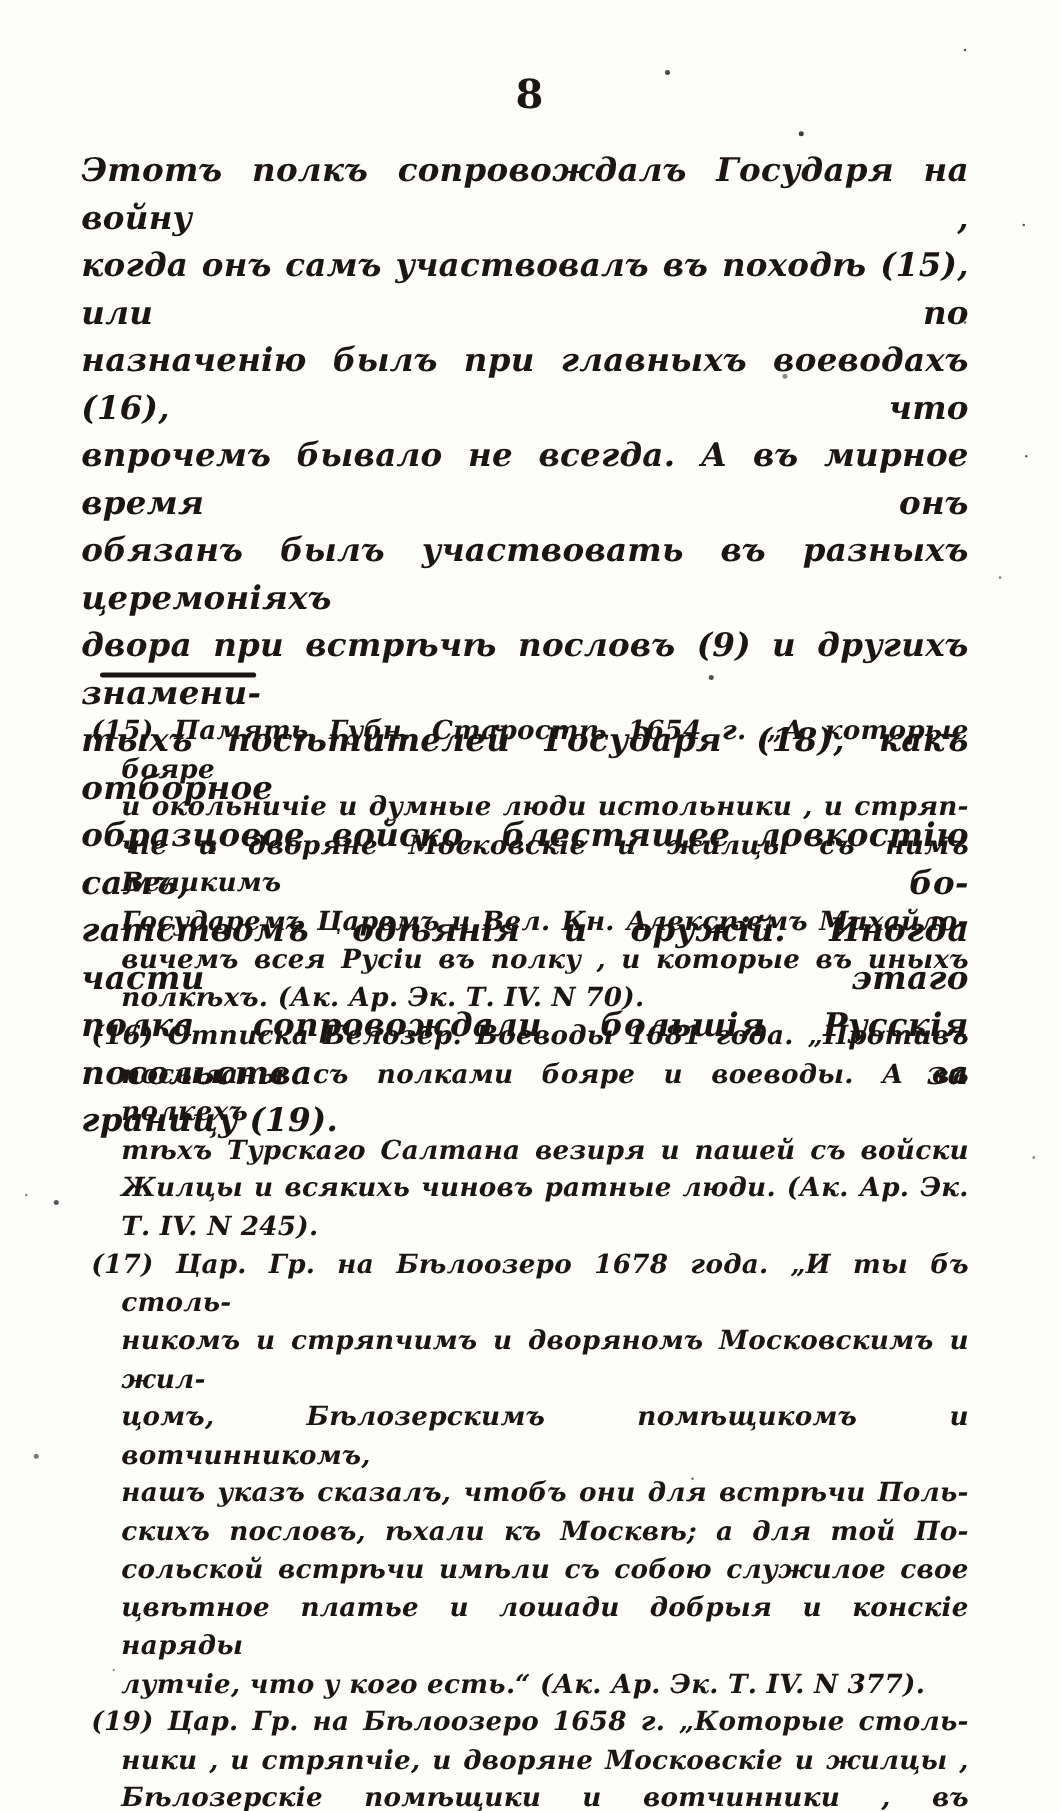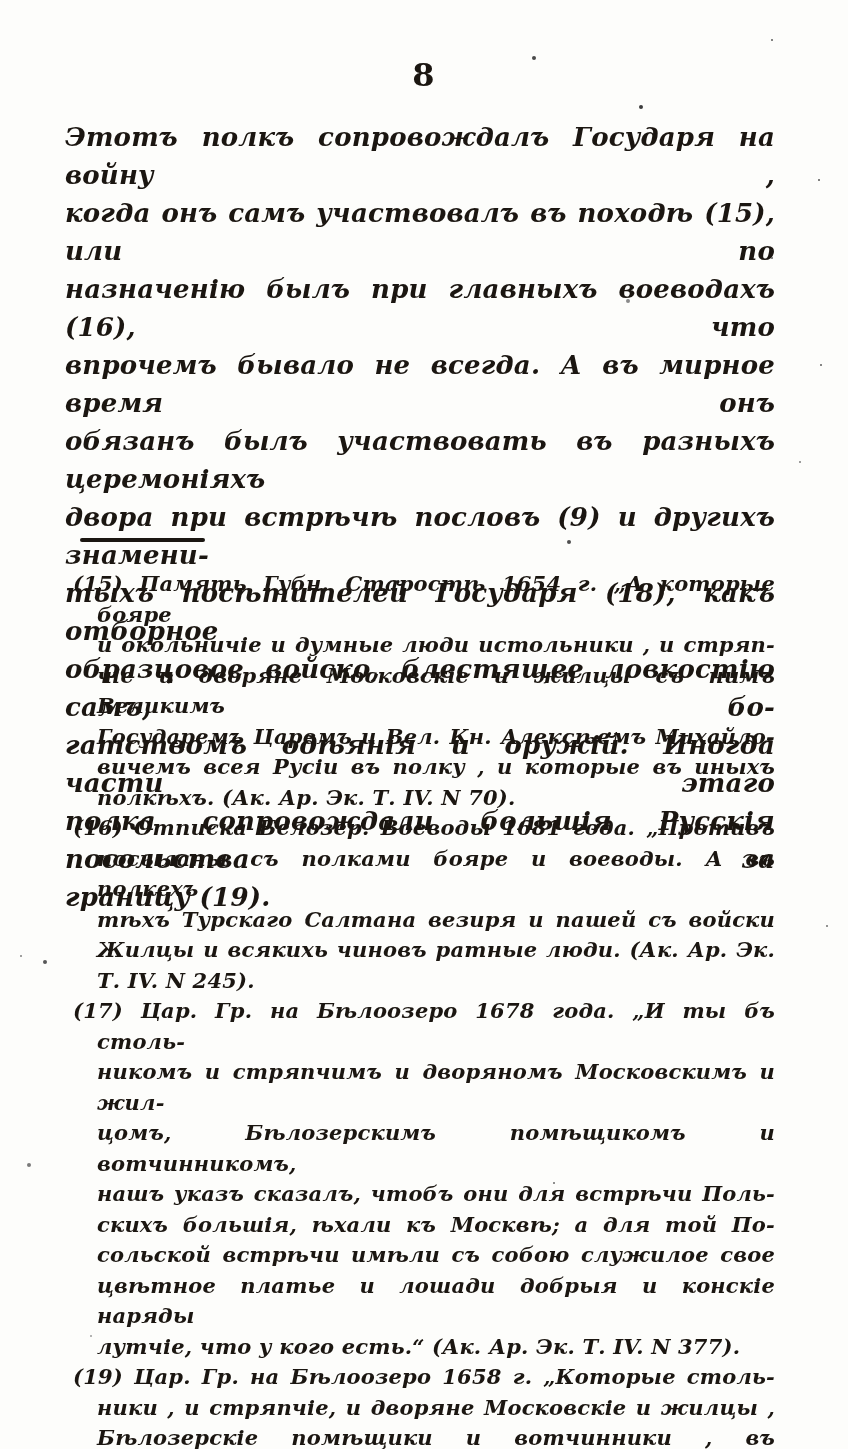--- a/index.html
+++ b/index.html
@@ -130,21 +130,21 @@
         <div class="tline">посыланы съ полками бояре и воеводы. А въ полкехъ</div>
         <div class="tline">тѣхъ Турскаго Салтана везиря и пашей съ войски</div>
         <div class="tline">Жилцы и всякихь чиновъ ратные люди. (Ак. Ар. Эк.</div>
         <div class="tline tline-end">Т. IV. N 245).</div>
       </div>
       <div class="footnote">
         <div class="tline">(17) Цар. Гр. на Бѣлоозеро 1678 года. „И ты бъ столь-</div>
         <div class="tline">никомъ и стряпчимъ и дворяномъ Московскимъ и жил-</div>
         <div class="tline">цомъ, Бѣлозерскимъ помѣщикомъ и вотчинникомъ,</div>
         <div class="tline">нашъ указъ сказалъ, чтобъ они для встрѣчи Поль-</div>
-        <div class="tline">скихъ большія, ѣхали къ Москвѣ; а для той По-</div>
+        <div class="tline">скихъ пословъ, ѣхали къ Москвѣ; а для той По-</div>
         <div class="tline">сольской встрѣчи имѣли съ собою служилое свое</div>
         <div class="tline">цвѣтное платье и лошади добрыя и конскіе наряды</div>
         <div class="tline tline-end">лутчіе, что у кого есть.“ (Ак. Ар. Эк. Т. IV. N 377).</div>
       </div>
       <div class="footnote">
         <div class="tline">(19) Цар. Гр. на Бѣлоозеро 1658 г. „Которые столь-</div>
         <div class="tline">ники , и стряпчіе, и дворяне Московскіе и жилцы ,</div>
         <div class="tline">Бѣлозерскіе помѣщики и вотчинники , въ прошлыхъ</div>
       </div>
     </div>

